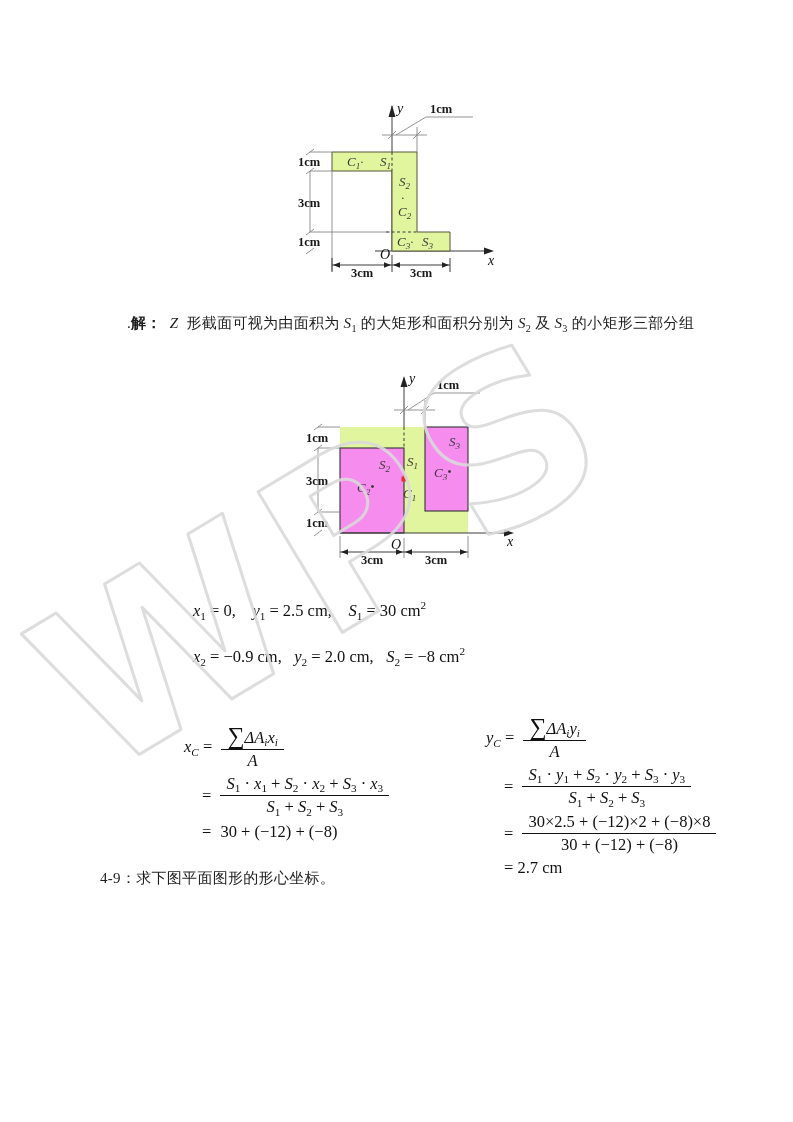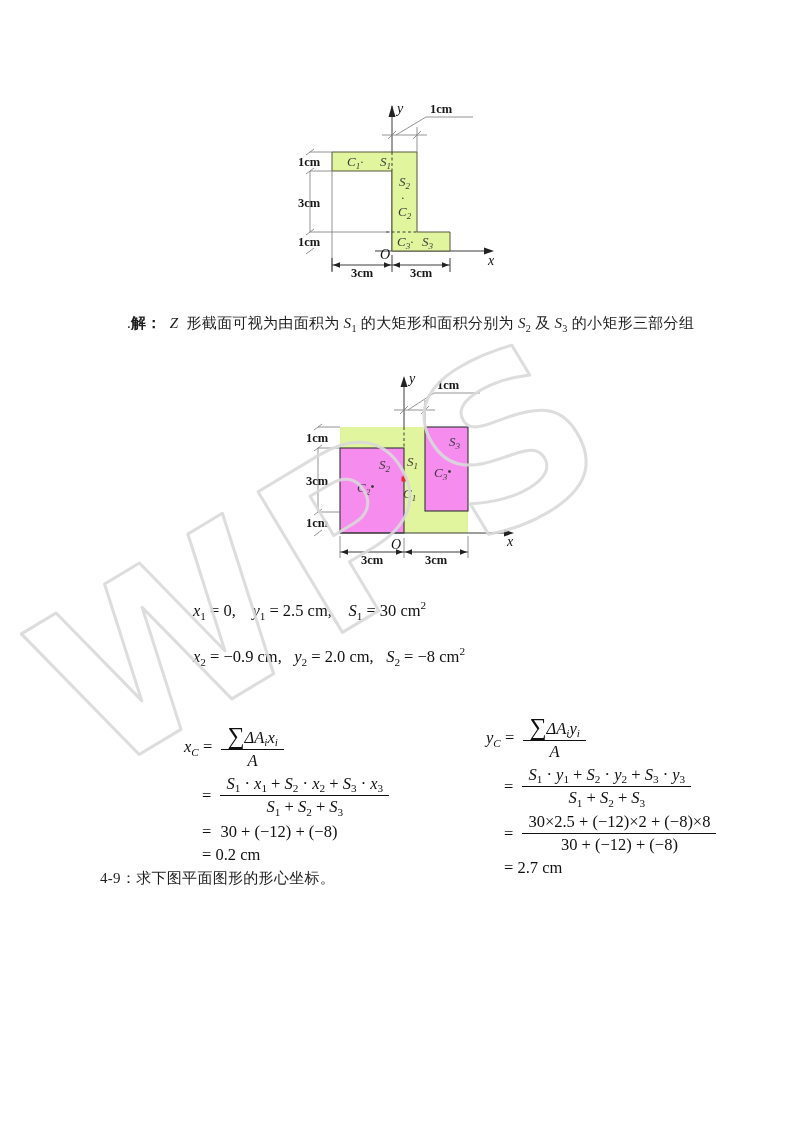--- a/index.html
+++ b/index.html
@@ -220,23 +220,20 @@
           </span>
           <span class="den mseg"><span class="it">S</span><sub>1</sub><span> + </span><span class="it">S</span><sub>2</sub><span> + </span><span class="it">S</span><sub>3</sub></span>
         </span>
     </div>
     <div class="eqrow indent">
       <span class="mseg"><span>= </span></span>
       <span class="frac">
           <span class="den mseg"><span>30 + (−12) + (−8)</span></span>
         </span>
     </div>
-    <div class="eqrow indent">
-      <span class="mseg"><span>= 0.2 cm</span></span>
-    </div>
   </div>
 
   <div class="eqblock yc">
     <div class="eqrow">
       <span class="mseg"><span class="it">y</span><sub class="it">C</sub><span> = </span></span>
       <span class="frac">
           <span class="num mseg">
             <span class="sigma">∑</span>
             <span class="it">ΔA</span>
             <sub class="it">i</sub>

